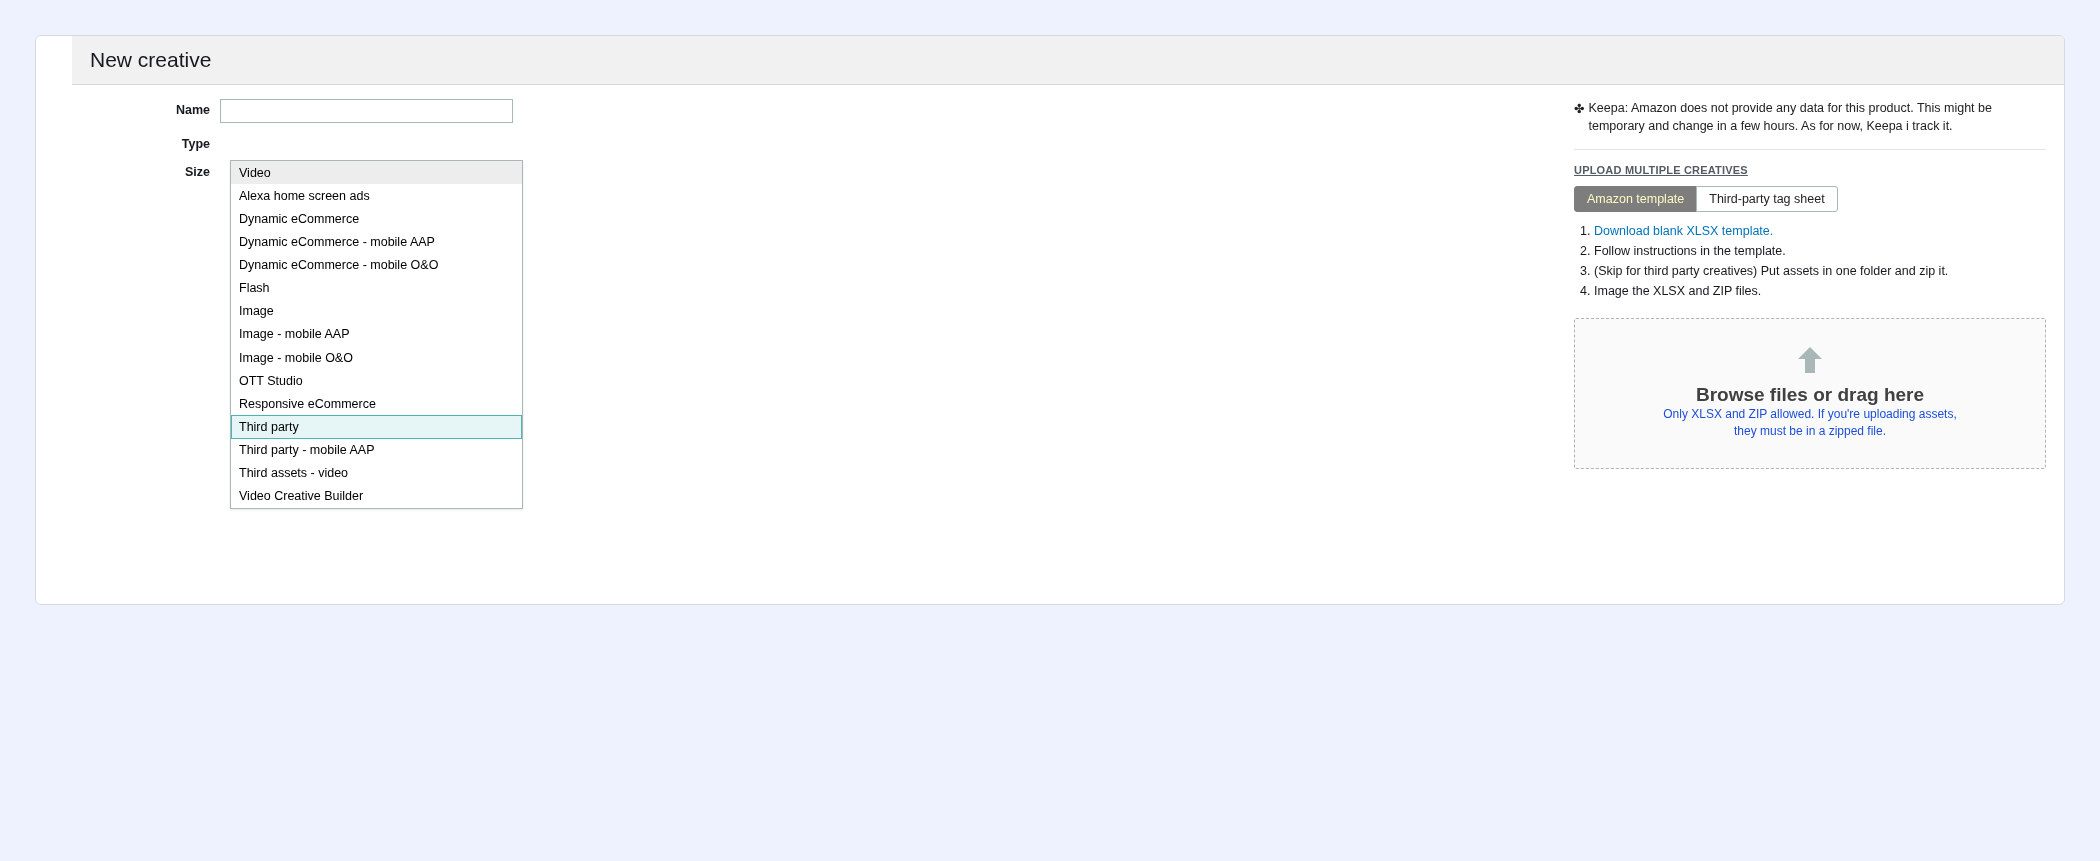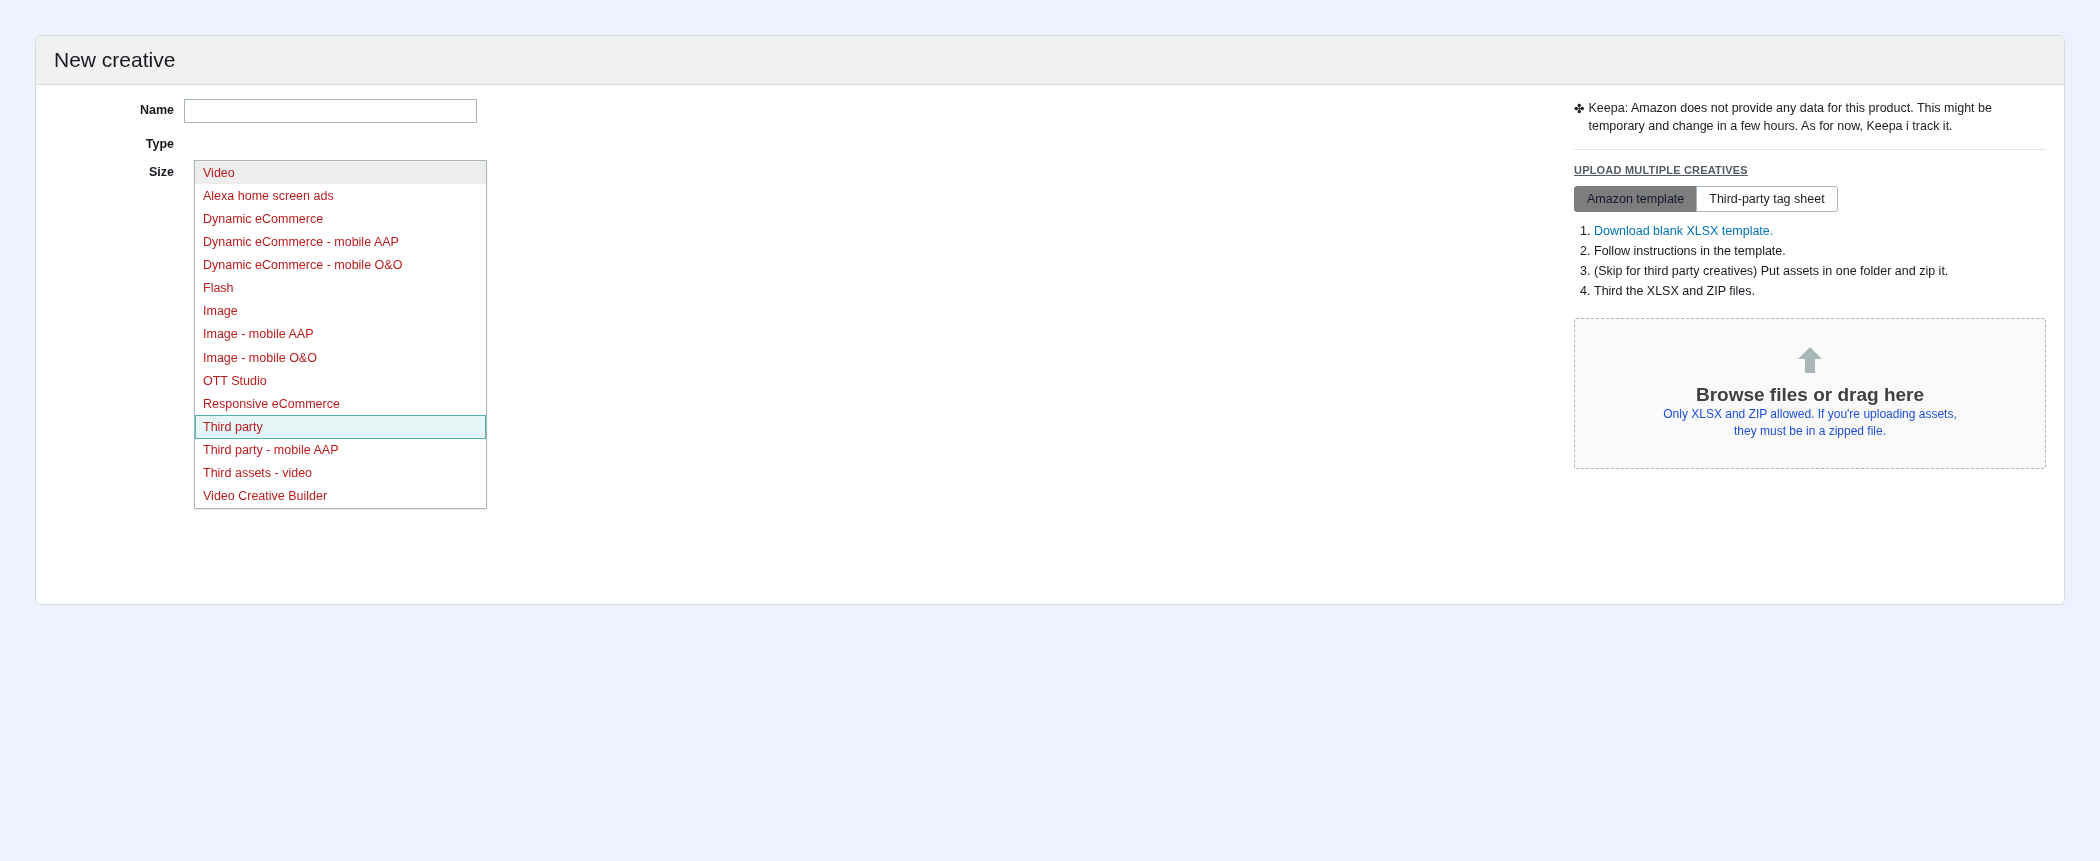--- a/index.html
+++ b/index.html
@@ -9,20 +9,21 @@
     font-size: 13px;
     color: #16191f;
     padding: 35px;
   }
   .card {
     background: #fff;
     border: 1px solid #d5dbdb;
     border-radius: 6px;
     overflow: hidden;
     min-height: 570px;
+    padding-left: 36px;
   }
   .card-header {
     background: #f1f1f1;
     border-bottom: 1px solid #d5dbdb;
     padding: 12px 18px;
     font-size: 21px;
     font-weight: 400;
     color: #16191f;
   }
   .card-body {
@@ -68,21 +69,21 @@
     top: 27px;
     width: 293px;
     background: #fff;
     border: 1px solid #aab7b8;
     box-shadow: 0 1px 2px rgba(0,0,0,0.1);
     z-index: 10;
   }
   .dropdown-panel .opt {
     padding: 2.5px 8px;
     font-size: 12.5px;
-    color: #b91c1c;
+    color: #000000;
     cursor: pointer;
     line-height: 1.45;
   }
   .dropdown-panel .opt.selected {
     background: #ededed;
   }
   .dropdown-panel .opt.highlight {
     background: #e6f6f6;
     border: 1px solid #4fb5b3;
     padding: 1.5px 7px;
@@ -122,21 +123,21 @@
     padding: 5px 12px;
     border: 1px solid #aab7b8;
     background: #fff;
     cursor: pointer;
     color: #222;
   }
   .btn:first-child { border-radius: 3px 0 0 3px; }
   .btn:last-child  { border-radius: 0 3px 3px 0; margin-left:-1px; }
   .btn.active {
     background: #7d7d7d;
-    color: #0f172a;
+    color: #fef9c3;
     border-color: #7d7d7d;
   }
   .steps-list {
     list-style: decimal;
     padding-left: 20px;
     margin-bottom: 20px;
   }
   .steps-list li {
     font-size: 12.5px;
     margin-bottom: 6px;
@@ -226,21 +227,21 @@
 
       <div class="btn-group">
         <button class="btn active">Amazon template</button>
         <button class="btn">Third-party tag sheet</button>
       </div>
 
       <ol class="steps-list">
         <li><a href="#">Download blank XLSX template.</a></li>
         <li>Follow instructions in the template.</li>
         <li>(Skip for third party creatives) Put assets in one folder and zip it.</li>
-        <li>Third the XLSX and ZIP files.</li>
+        <li>Image the XLSX and ZIP files.</li>
       </ol>
 
       <div class="dropzone">
         <svg class="up-icon" viewBox="0 0 24 26">
           <path d="M12 0 L24 12 L17 12 L17 26 L7 26 L7 12 L0 12 Z"></path>
         </svg>
         <div class="dz-title">Browse files or drag here</div>
         <div class="dz-sub">Only XLSX and ZIP allowed. If you're uploading assets, they must be in a zipped file.</div>
       </div>
 

